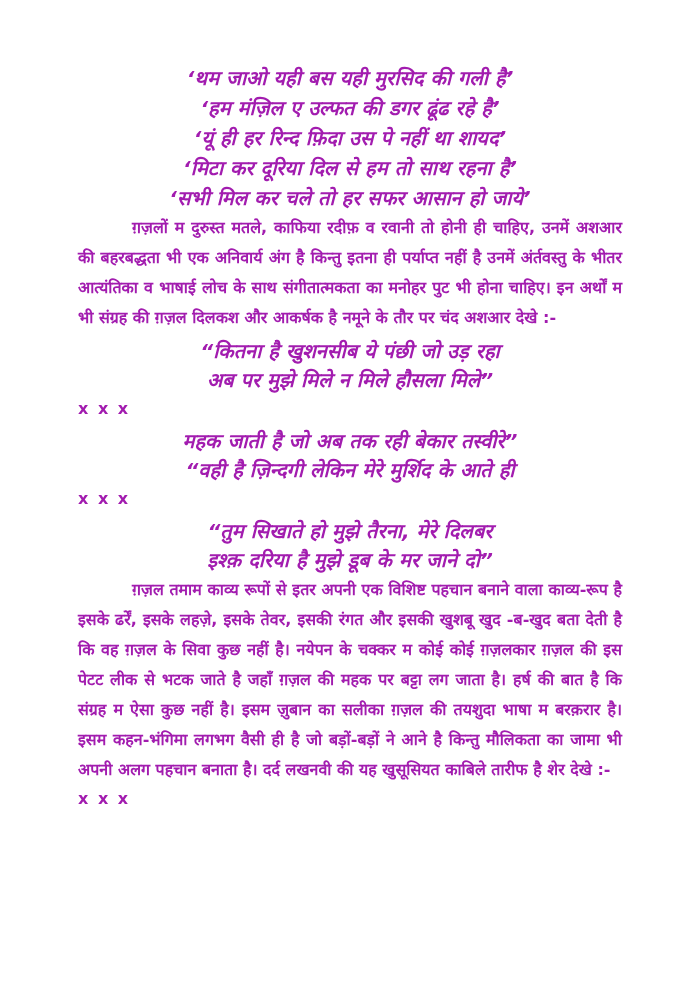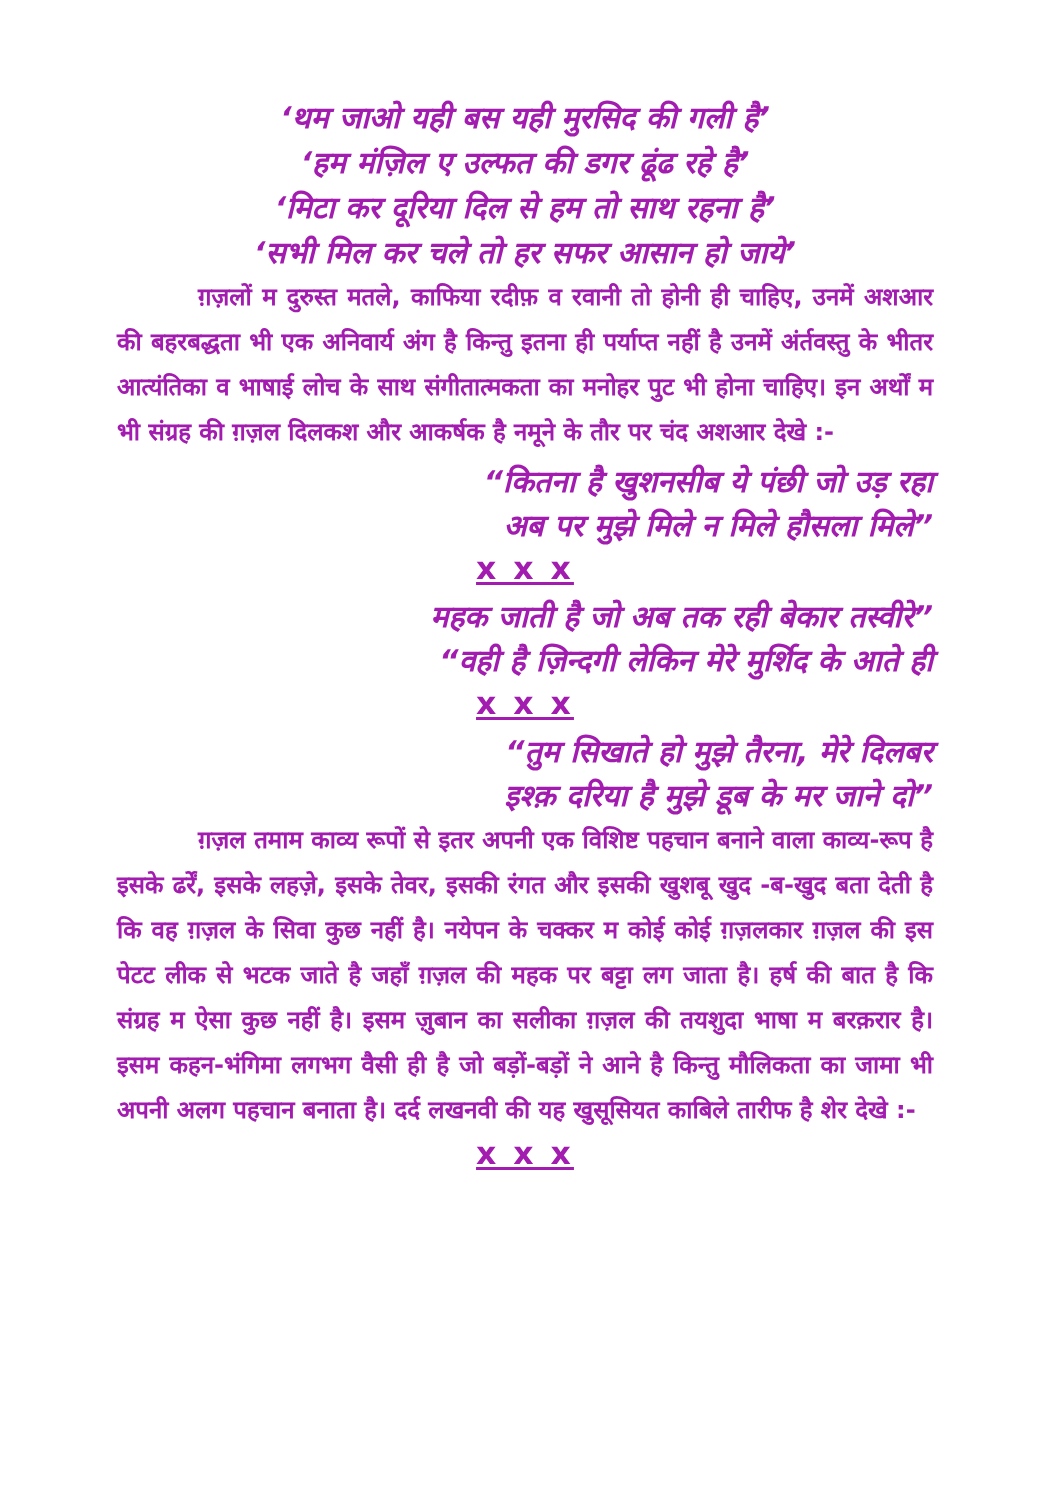--- a/index.html
+++ b/index.html
@@ -31,45 +31,44 @@
   }
   .para {
     margin: 0;
     font-size: 16px;
     line-height: 30px;
     text-align: justify;
     text-indent: 54px;
   }
   .sher-block {
     margin-top: 4px;
-    text-align: right;
+    text-align: center;
   }
   .sher-line {
     font-style: italic;
     font-size: 20px;
     line-height: 29px;
     white-space: nowrap;
   }
   .xxx-separator {
-    text-align: center;
     font-style: normal;
-    font-size: 21px;
+    font-size: 16px;
     line-height: 28px;
     letter-spacing: 2px;
-    text-decoration: underline;
   }
 </style>
 </head>
 <body>
 
 <div class="page">
 
   <div class="opening-couplets">
     <div class="couplet-line">‘थम जाओ यही बस यही मुरसिद की गली है’</div>
     <div class="couplet-line">‘हम मंज़िल ए उल्फत की डगर ढूंढ रहे है’</div>
+    <div class="couplet-line">‘यूं ही हर रिन्द फ़िदा उस पे नहीं था शायद’</div>
     <div class="couplet-line">‘मिटा कर दूरिया दिल से हम तो साथ रहना है’</div>
     <div class="couplet-line">‘सभी मिल कर चले तो हर सफर आसान हो जाये’</div>
   </div>
 
   <p class="para">ग़ज़लों म दुरुस्त मतले, काफिया रदीफ़ व रवानी तो होनी ही चाहिए, उनमें अशआर की बहरबद्धता भी एक अनिवार्य अंग है किन्तु इतना ही पर्याप्त नहीं है उनमें अंर्तवस्तु के भीतर आत्यंतिका व भाषाई लोच के साथ संगीतात्मकता का मनोहर पुट भी होना चाहिए। इन अर्थों म भी संग्रह की ग़ज़ल दिलकश और आकर्षक है नमूने के तौर पर चंद अशआर देखे :-</p>
 
   <div class="sher-block">
     <div class="sher-line">“कितना है खुशनसीब ये पंछी जो उड़ रहा</div>
     <div class="sher-line">अब पर मुझे मिले न मिले हौसला मिले”</div>
   </div>

